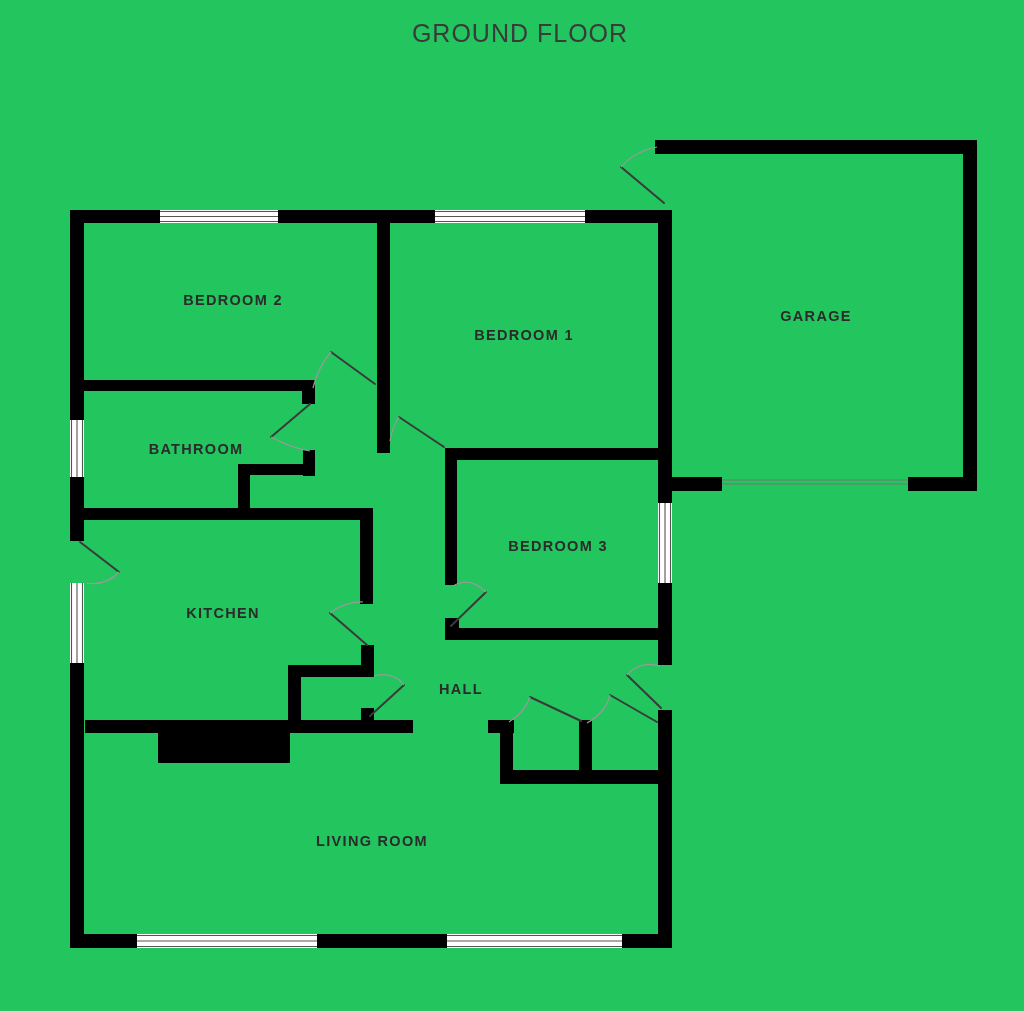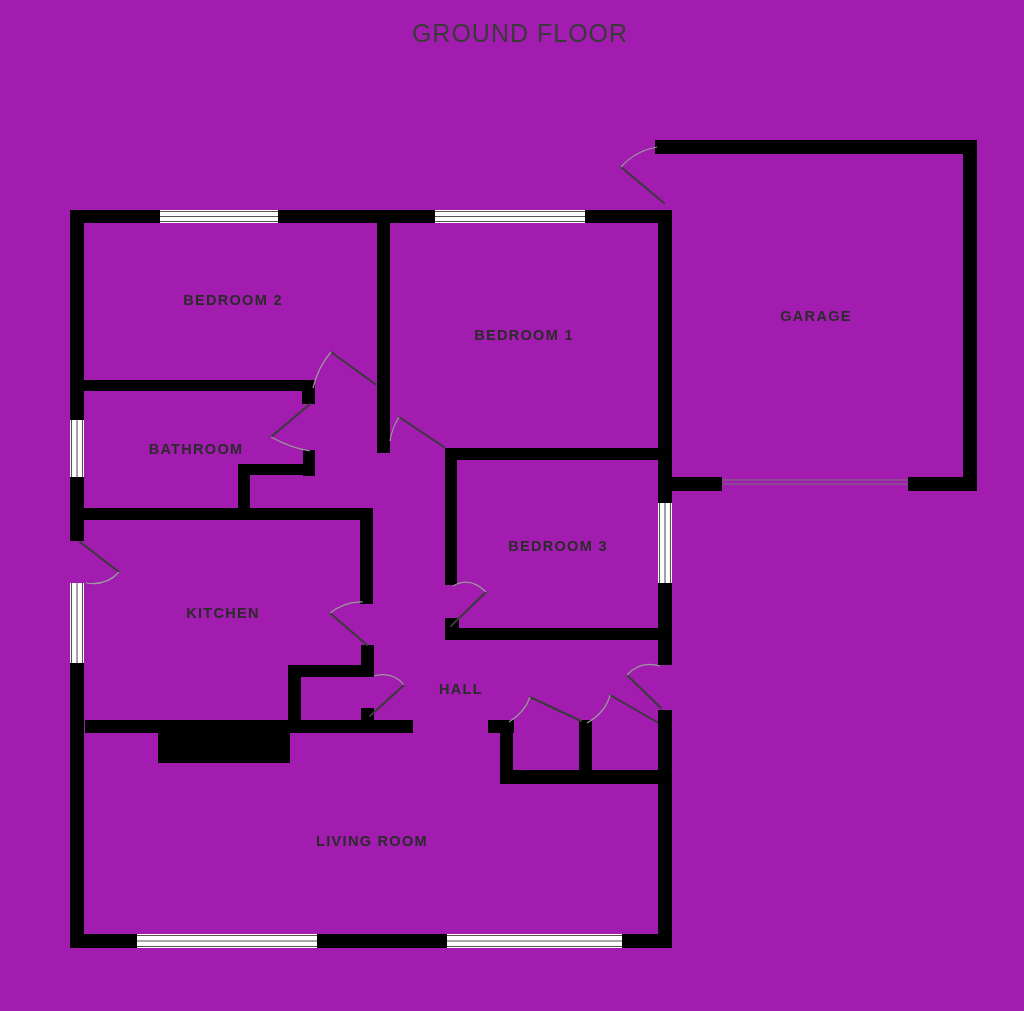--- a/index.html
+++ b/index.html
@@ -1,16 +1,16 @@
 <!DOCTYPE html>
 <html><head>
 <meta charset="utf-8">
 <style>
   html,body{margin:0;padding:0;background:#ffffff;}
-  .page{width:1024px;height:1011px;position:relative;background:#a21caf;overflow:hidden;}
+  .page{width:1024px;height:1011px;position:relative;background:#22c55e;overflow:hidden;}
   svg{display:block;}
   .room-label{
     font-family:"Liberation Sans",sans-serif;
     font-weight:bold;
     font-size:14.5px;
     letter-spacing:1.3px;
     fill:#2b2b2b;
     text-anchor:middle;
   }
   .plan-title{

